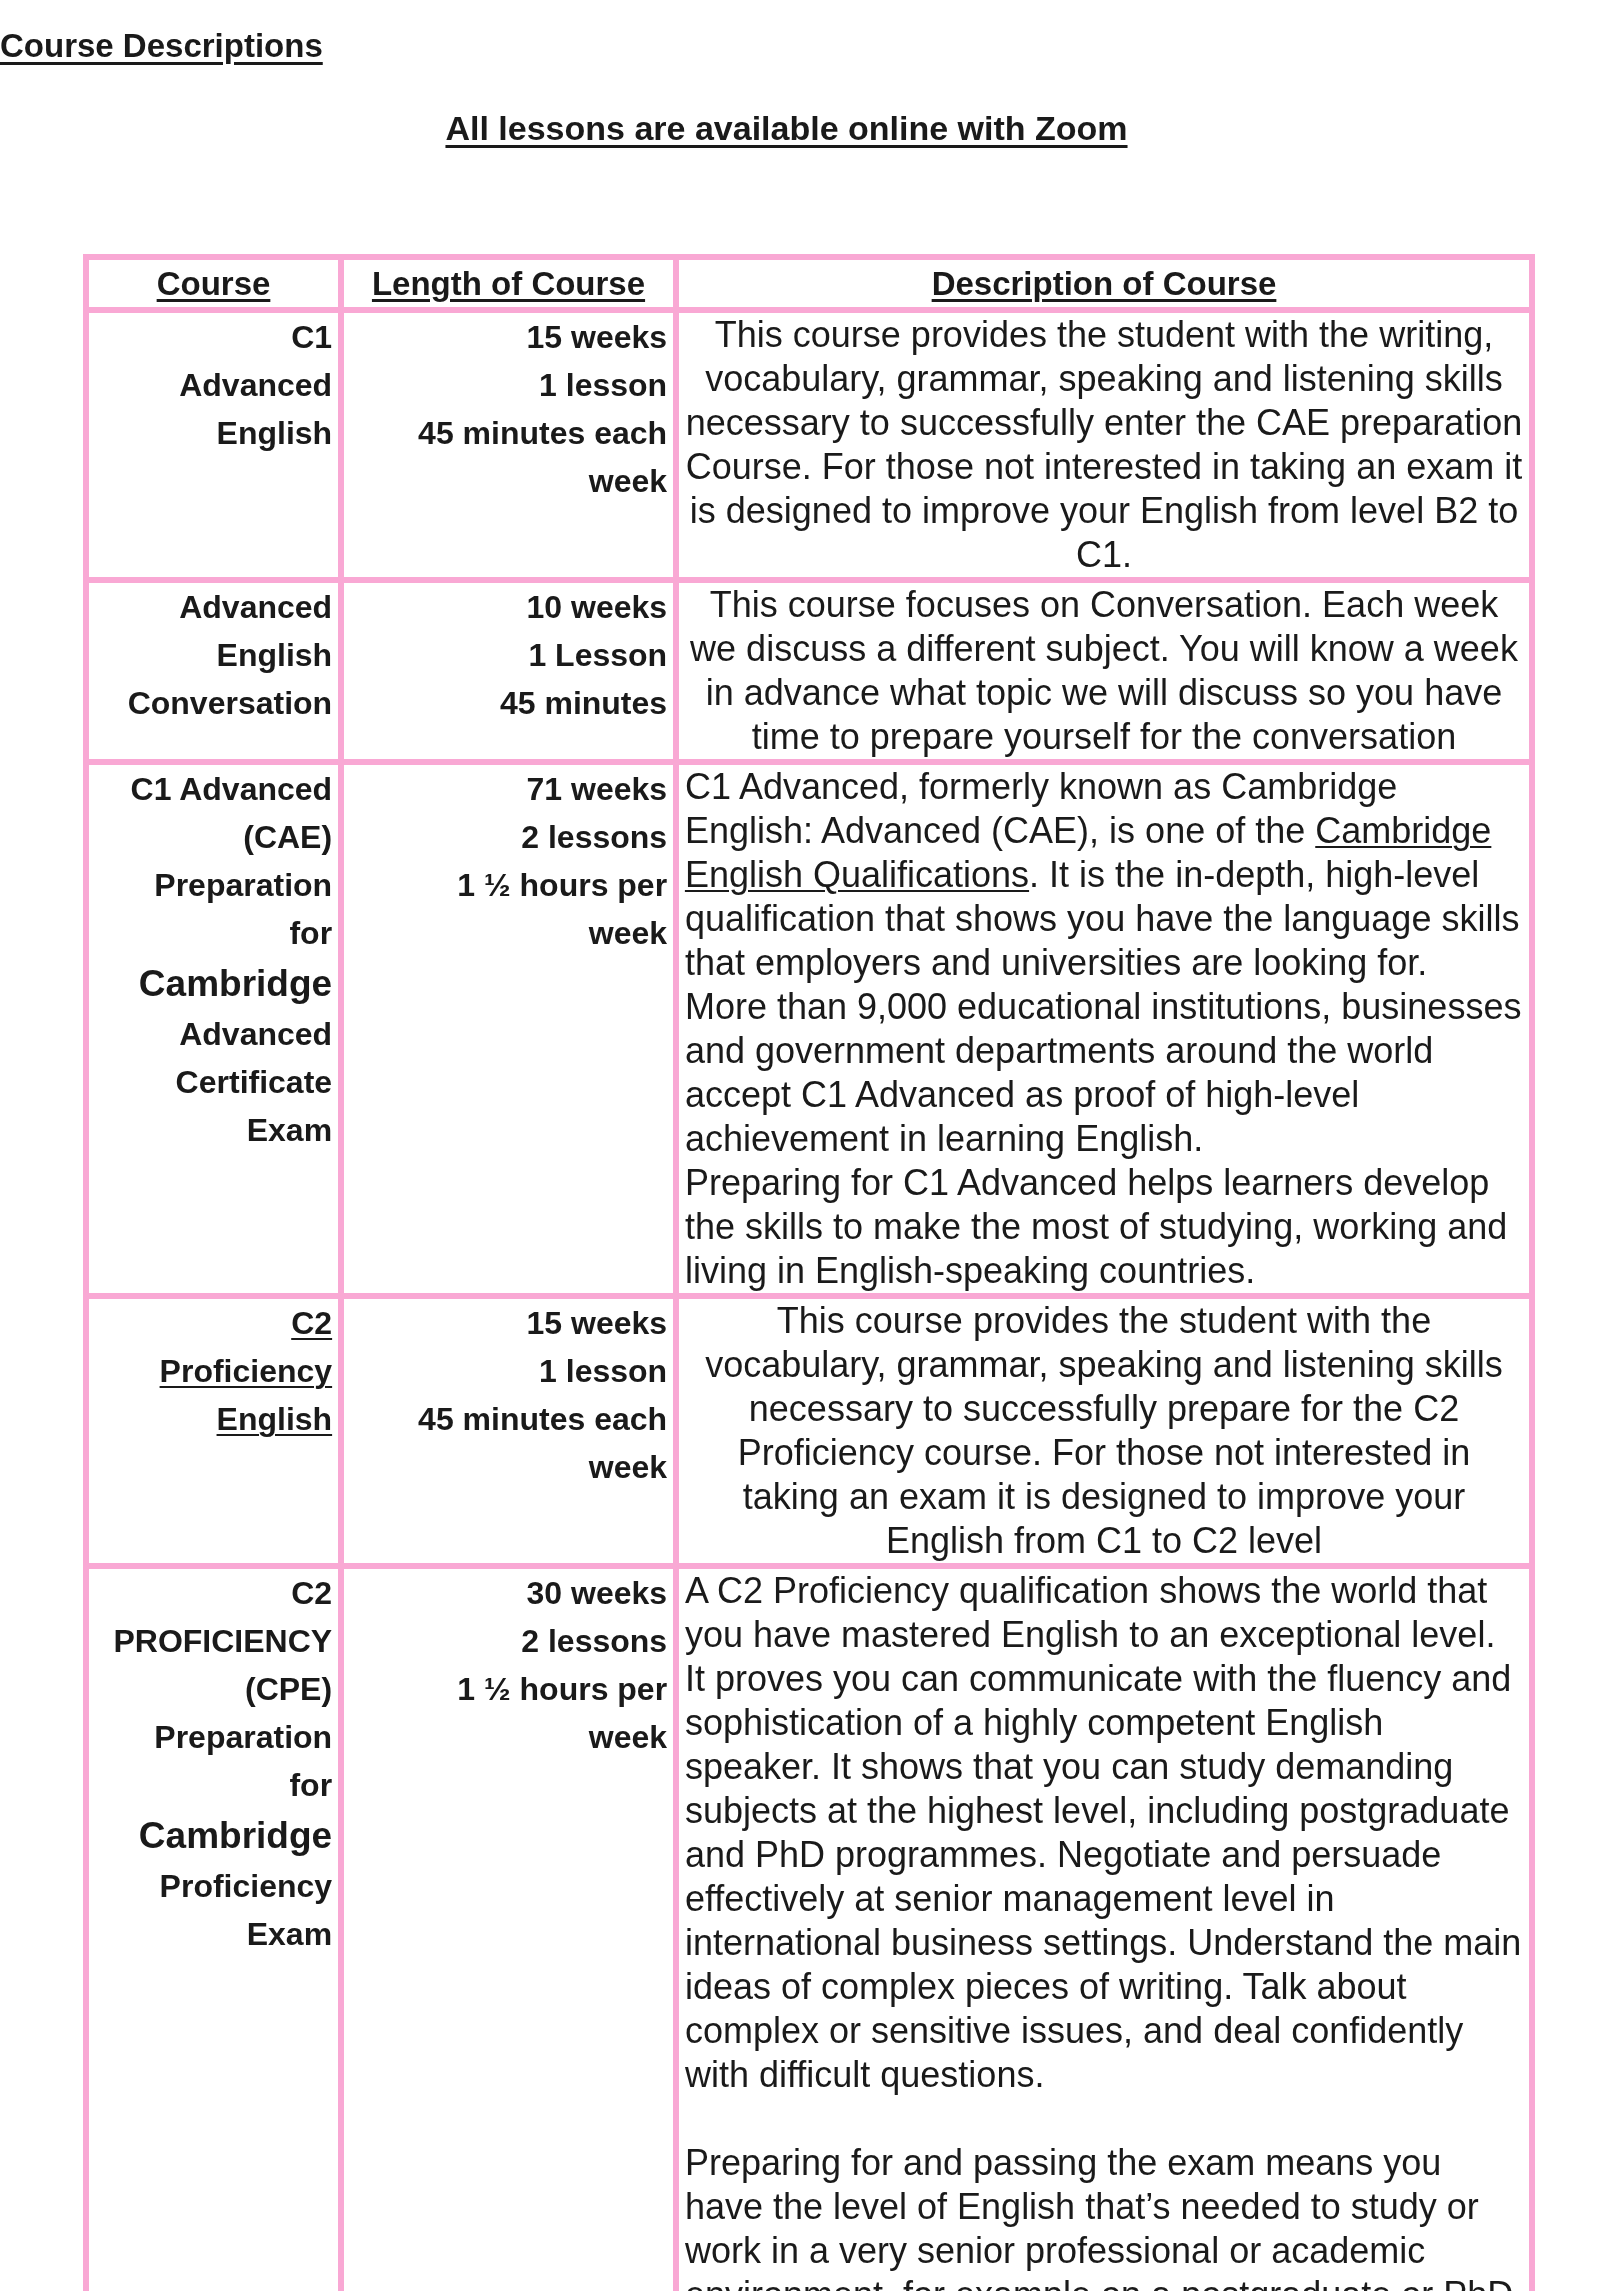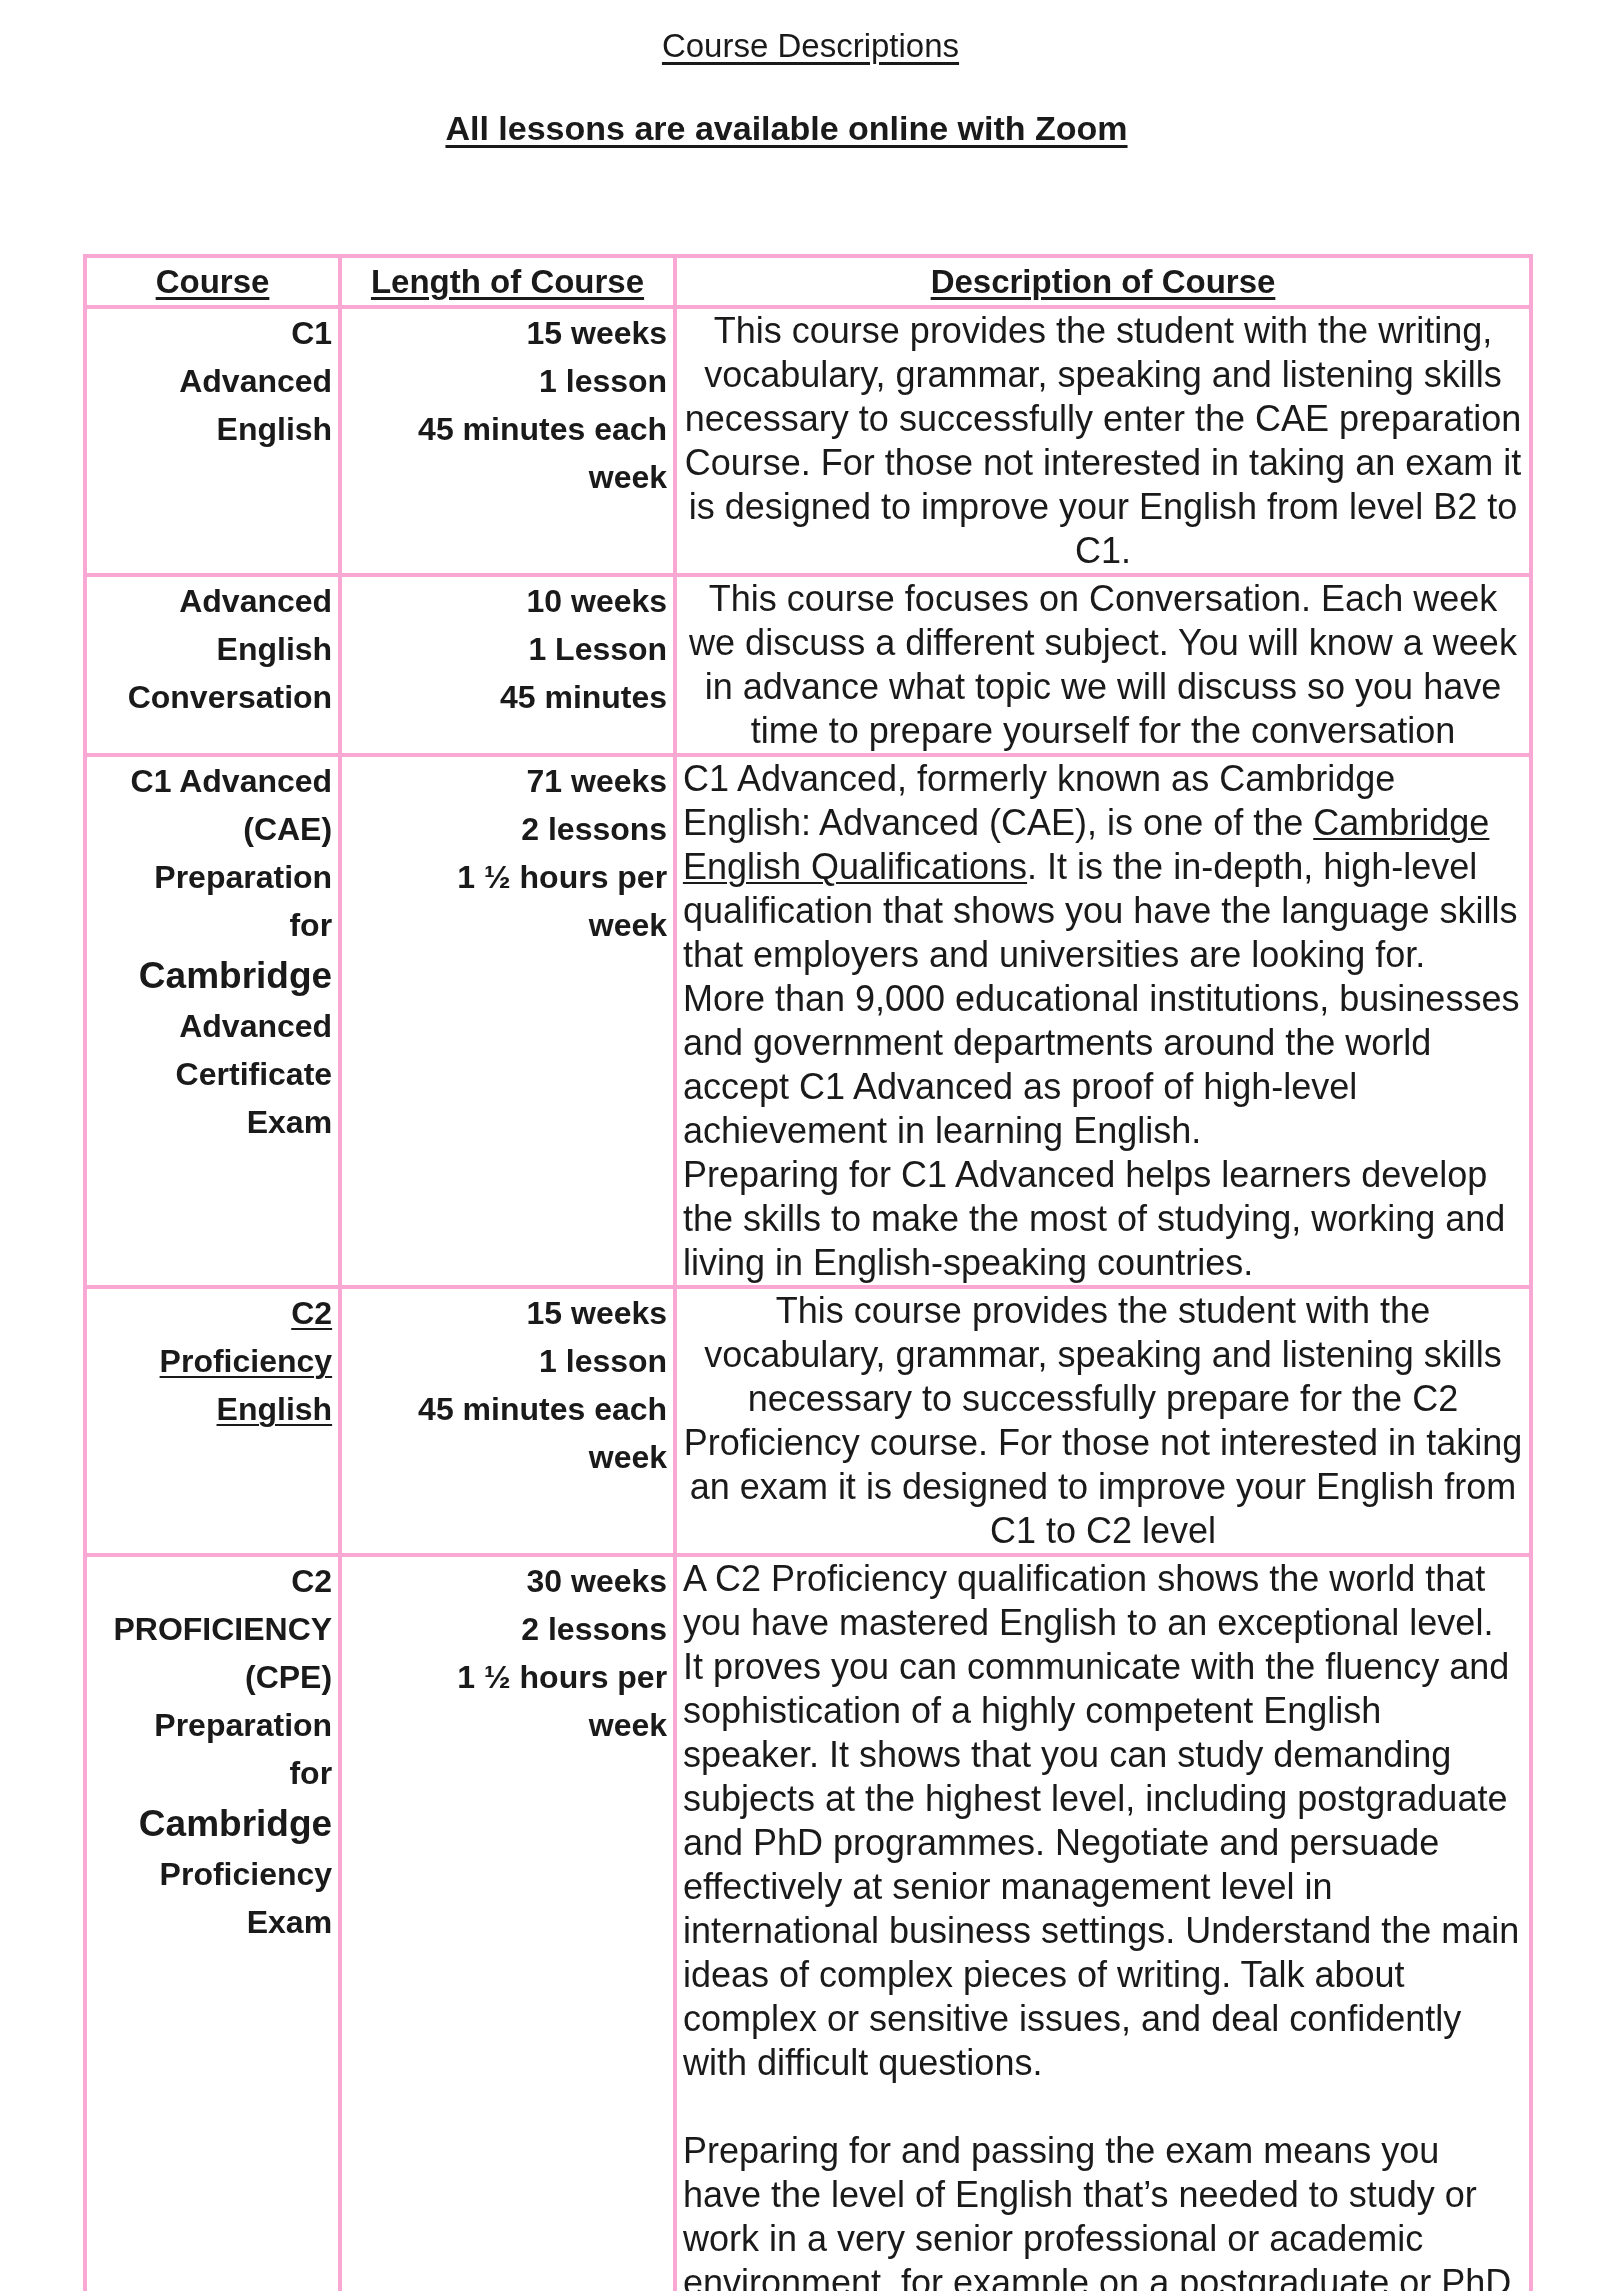--- a/index.html
+++ b/index.html
@@ -3,38 +3,38 @@
   <meta charset="utf-8">
   <style>
     html, body { margin: 0; padding: 0; background: #ffffff; }
     body {
       width: 1621px; height: 2292px; position: relative; overflow: hidden;
       color: #1a1a1a;
       font-family: "Liberation Sans", "DejaVu Sans", sans-serif;
     }
     .title {
       position: absolute; left: 0; width: 1621px; top: 27.4px;
-      text-align: center; font-weight: normal; font-size: 33px;
+      text-align: left; font-weight: bold; font-size: 33px;
     }
     .title span { text-decoration: underline; text-decoration-thickness: 2.9px; text-underline-offset: 4.9px; }
     .subtitle {
       position: absolute; left: 0; width: 1573px; top: 102px;
       text-align: center; font-weight: bold; font-size: 34px; line-height: 52px;
     }
     .subtitle span { text-decoration: underline; text-decoration-thickness: 2.9px; text-underline-offset: 4.9px; }
 
     table.courses {
       position: absolute; left: 83px; top: 254px; width: 1446px;
       border-collapse: collapse; table-layout: fixed;
     }
     table.courses col.c1 { width: 255px; }
     table.courses col.c2 { width: 335px; }
     table.courses col.c3 { width: 856px; }
     table.courses th, table.courses td {
-      border: 4px solid #f9a8d4; vertical-align: top; padding: 0 5.9px;
+      border: 6px solid #f9a8d4; vertical-align: top; padding: 0 5.9px;
     }
     table.courses thead tr { border-bottom: 2.9px solid #111; }
     table.courses th {
       font-weight: bold; font-size: 33px; height: 47px; line-height: 47px; text-align: center;
     }
     table.courses th span { text-decoration: underline; text-decoration-thickness: 2.9px; text-underline-offset: 3.9px; }
     table.courses tbody tr { border-bottom: 2.9px solid #111; }
     td.course, td.length {
       font-weight: bold; font-size: 32px; line-height: 48px; text-align: right; margin-top: 32px;
     }

